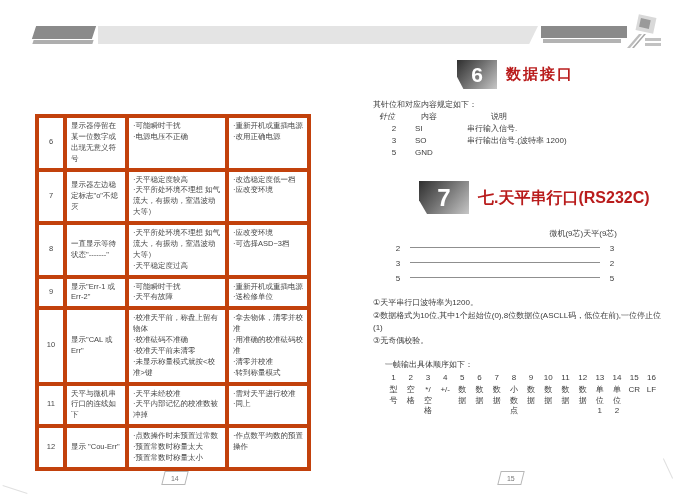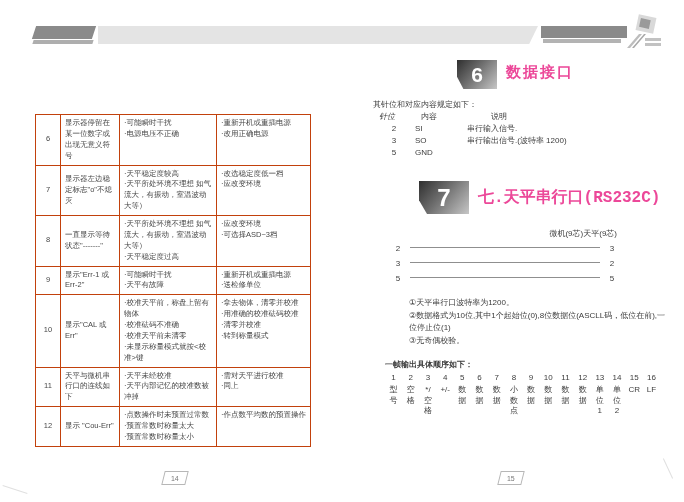--- a/index.html
+++ b/index.html
@@ -20,55 +20,55 @@
   
   .pagebox{position:absolute;width:22px;height:12px;border:1px solid #b7b7b7;background:#fff;
     transform:skewX(-14deg);display:flex;align-items:center;justify-content:center;
     font-size:7px;color:#777;}
   .pagebox span{transform:skewX(14deg);}
   .pagebox.p14{left:163px;top:471px;}
   .pagebox.p15{left:499px;top:471px;}
   
   .ts-table{position:absolute;left:35px;top:114px;width:276px;border-collapse:collapse;
     font-size:7.5px;line-height:1.45;color:#474747;}
-  .ts-table td{border:1px solid #c2410c;padding:3px 4px;vertical-align:middle;}
+  .ts-table td{border:4px solid #c2410c;padding:3px 4px;vertical-align:middle;}
   .ts-table td.c-no{width:16px;text-align:center;}
   .ts-table td.c-sym{width:50px;}
   .ts-table td.c-cause{width:88px;vertical-align:top;}
   .ts-table td.c-rem{vertical-align:top;}
   
   .rpage{position:absolute;left:365px;top:60px;width:302px;font-size:8px;line-height:1.5;}
   .sec-head{display:flex;align-items:center;gap:9px;}
   .sec-head.s6{margin-left:92px;margin-bottom:10px;}
   .sec-head.s7{margin-left:54px;margin-top:22px;margin-bottom:14px;}
   .badge{color:#fff;font-weight:bold;display:flex;align-items:center;justify-content:center;
     background:linear-gradient(130deg,#2f2f2f 0%,#6f6f6f 45%,#c6c6c6 100%);
     clip-path:polygon(0 0,100% 0,100% 100%,16% 100%,0 58%);}
   .badge.b6{width:40px;height:29px;font-size:21px;}
   .badge.b7{width:50px;height:33px;font-size:24px;}
-  .sec-title{font-weight:bold;color:#ec4899;font-family:Liberation Mono, monospace;}
+  .sec-title{font-weight:bold;color:#b91c1c;}
   .sec-title.t6{font-size:15px;letter-spacing:2px;}
   .sec-title.t7{font-size:16px;}
   .para{text-indent:2em;margin:0 0 4px 0;}
   .pin-intro{margin-left:1em;}
   .pin-table{margin-left:1em;}
   .pin-row{display:flex;}
   .pin-row .pc1{width:42px;text-align:center;}
   .pin-row .pc2{width:52px;}
   .pin-row .pc3{flex:1;}
   .pin-row.hdr .pc1{text-align:left;padding-left:6px;font-style:italic;}
   .pin-row.hdr .pc3{padding-left:18px;}
   .wire-block{margin-left:20px;width:232px;}
   .wire-labels{display:flex;justify-content:flex-end;}
   .wire-row{display:flex;align-items:center;margin:3px 0;padding-left:8px;}
   .wire-row .wl{width:10px;text-align:center;}
   .wire-row .wline{flex:1;border-bottom:1px solid #8f8f8f;margin:0 7px 3px 7px;}
   .notes{margin-left:8px;margin-top:12px;}
-  .notes div{margin-bottom:1px;margin-left:36px;}
-  .frame-intro{margin-left:20px;margin-top:12px;font-weight:bold;}
+  .notes div{margin-bottom:1px;}
+  .frame-intro{margin-left:20px;margin-top:12px;}
   .frame-table{display:flex;margin-left:20px;margin-top:2px;}
   .frame-col{width:17.2px;text-align:center;line-height:1.35;}
   .frame-col .fn{margin-bottom:1px;}
   
   .curl{position:absolute;background:#e0e0e0;height:1px;}
   .curl.bl{left:2px;top:489px;width:26px;transform:rotate(18deg);}
   .curl.br{left:657px;top:468px;width:22px;transform:rotate(65deg);}
 </style>
 </head>
 <body>

